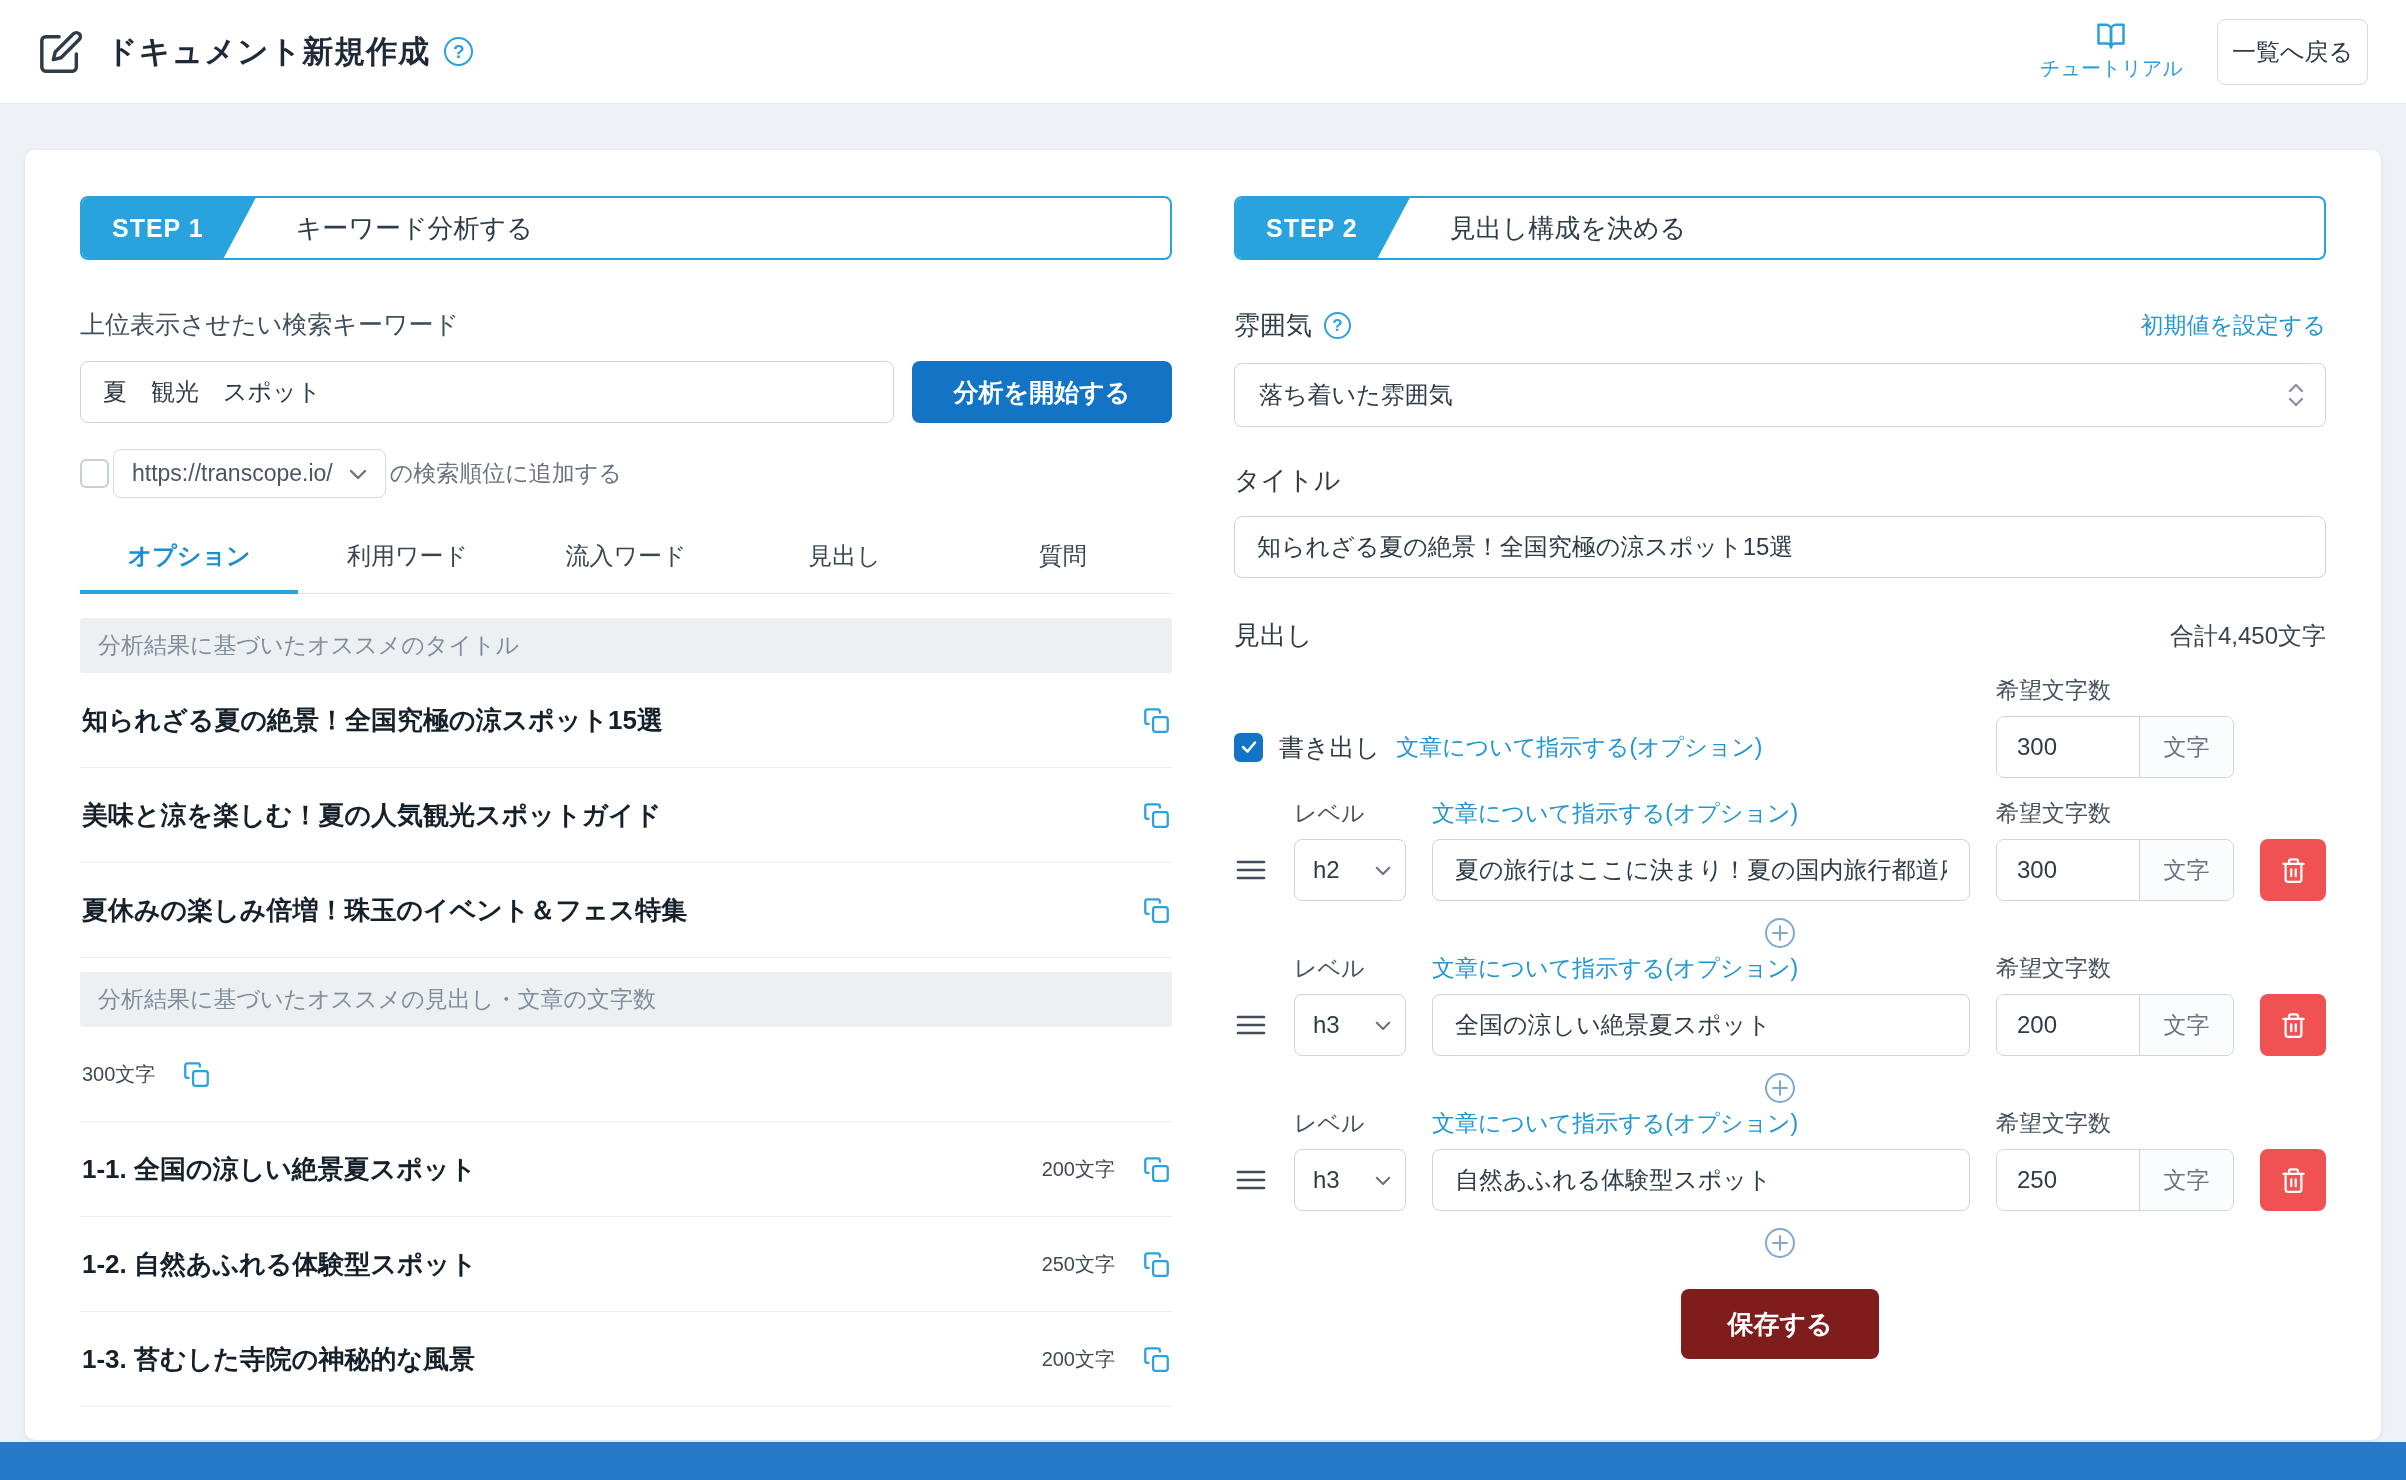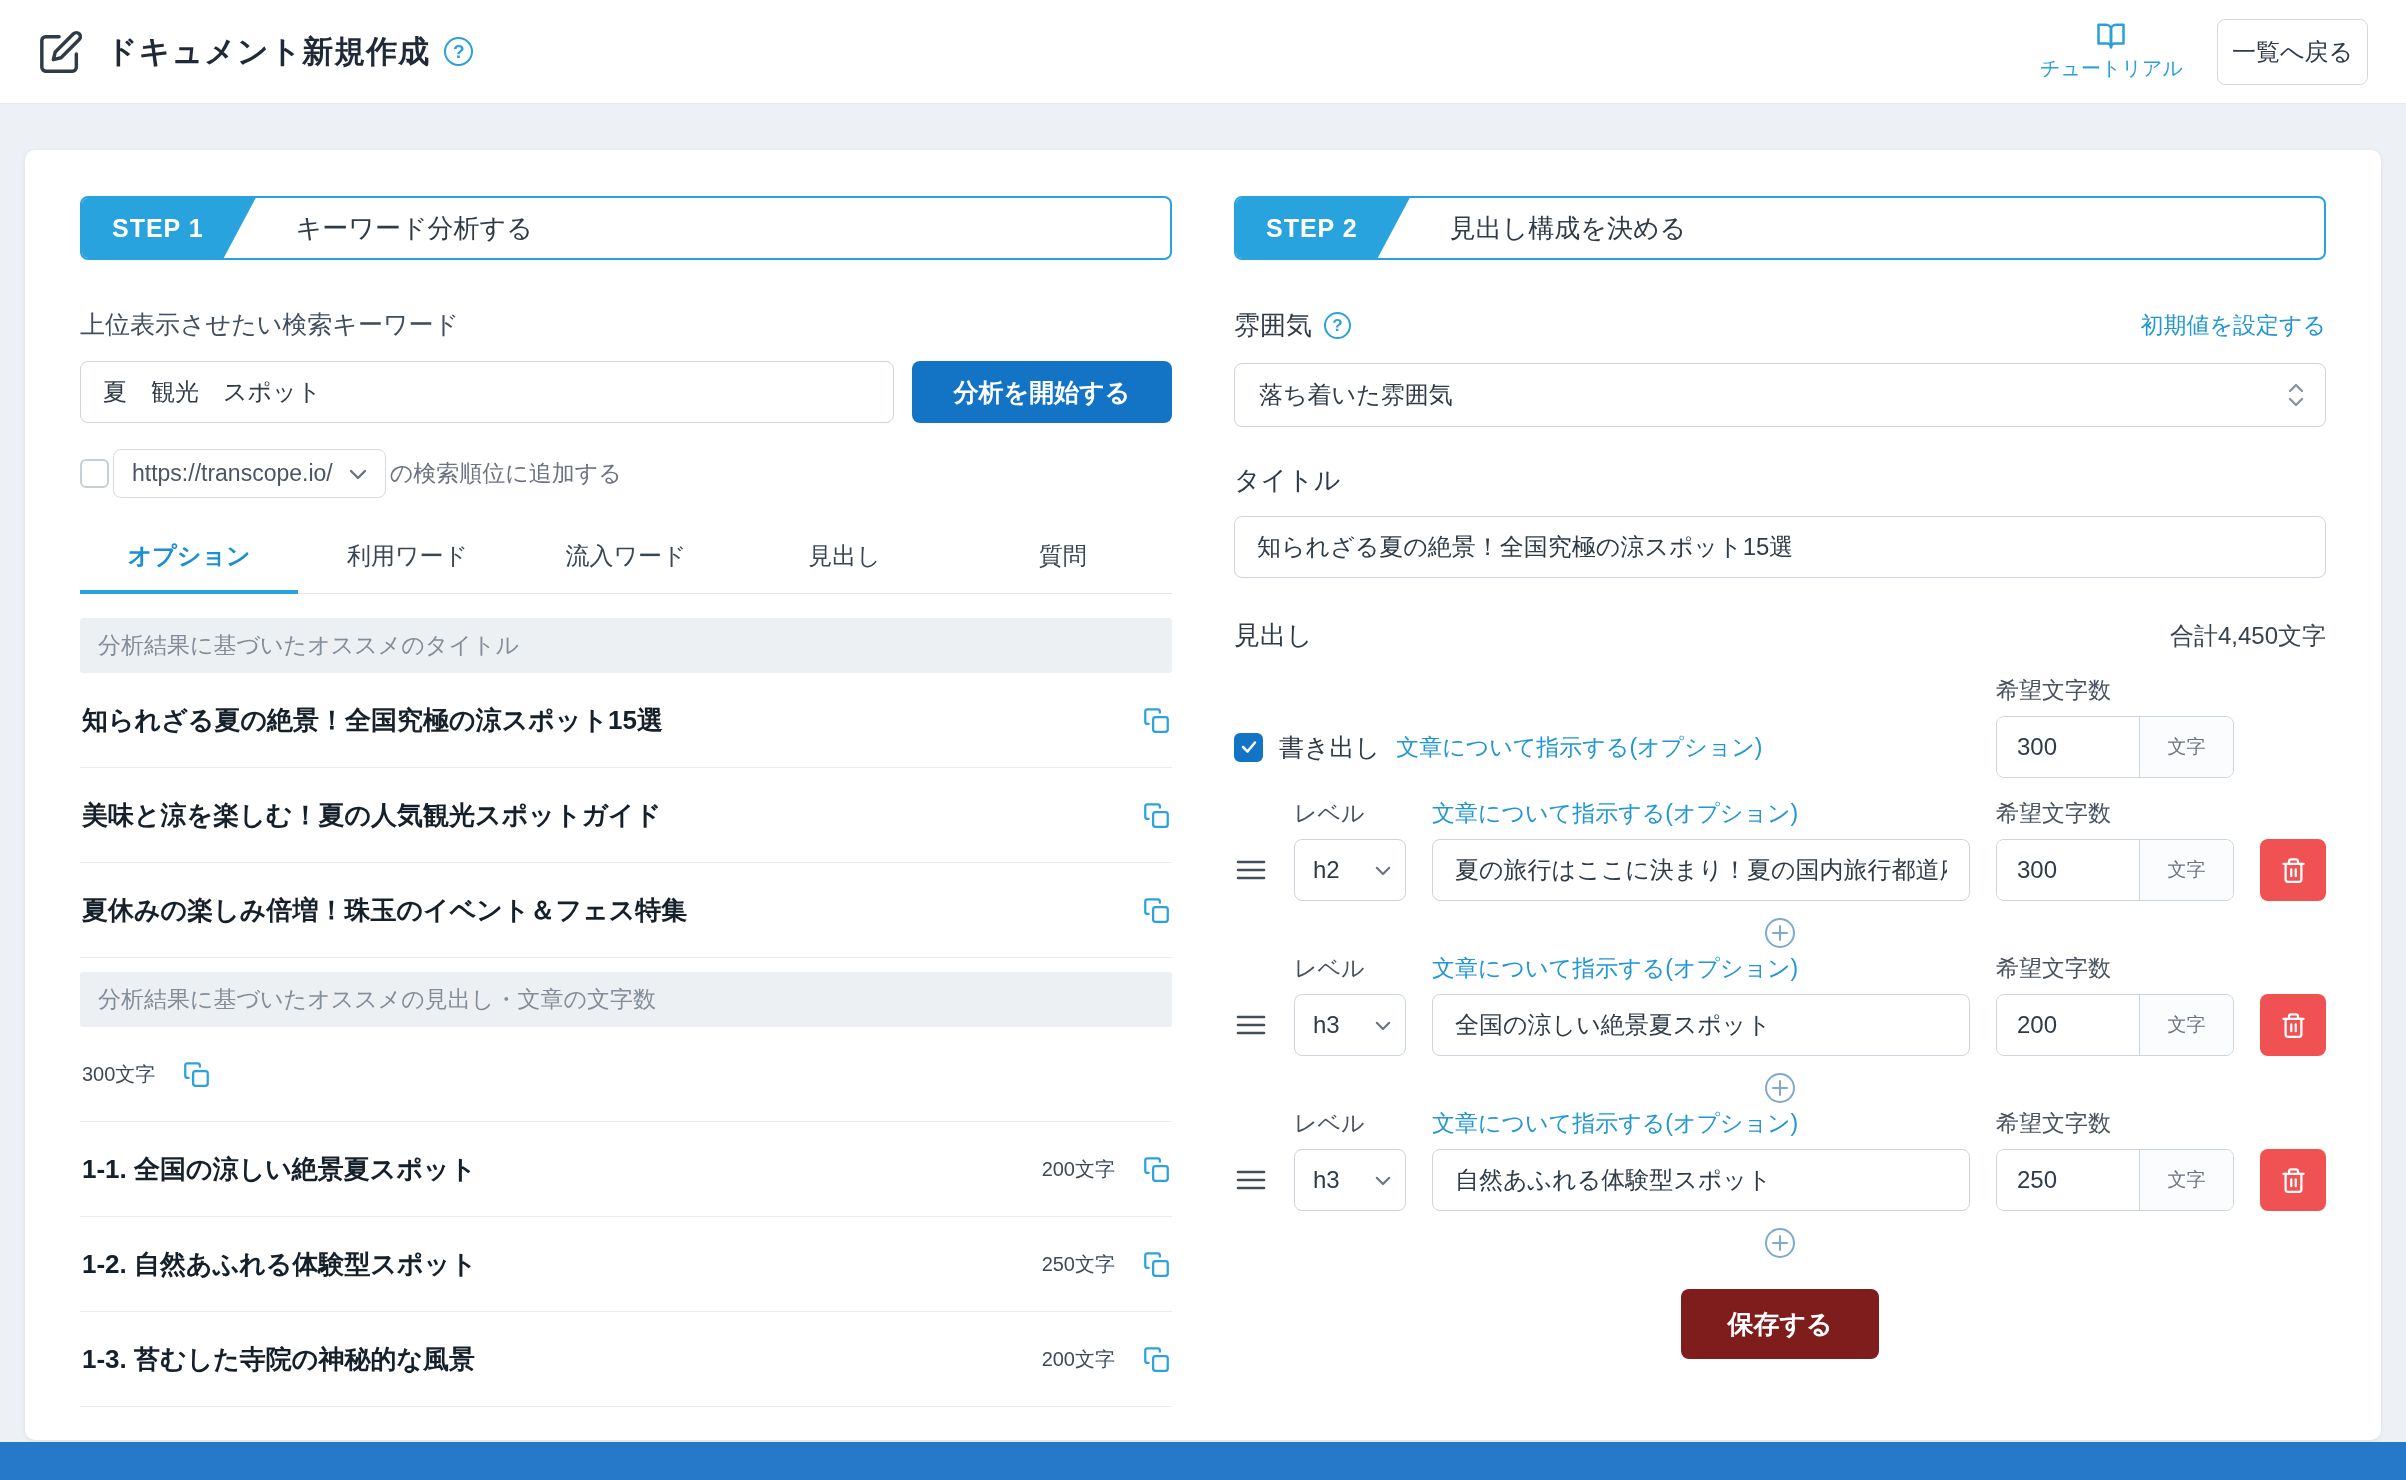--- a/index.html
+++ b/index.html
@@ -136,21 +136,21 @@
   .chars-group {
     display:flex; height:62px; border:1px solid #ccd4dc; border-radius:8px;
     overflow:hidden; background:#fff;
   }
   .chars-group input {
     width:142px; border:none; outline:none; padding:0 20px; font-size:24px;
     color:#2f3b47; font-family:inherit;
   }
   .chars-suffix {
     flex:1; display:flex; align-items:center; justify-content:center;
-    border-left:1px solid #ccd4dc; background:#fbfcfd; color:#6b7280; font-size:19px;
+    border-left:1px solid #ccd4dc; background:#fbfcfd; color:#6b7280; font-size:23px;
   }
   .del-btn {
     width:66px; height:62px; background:#f05152; border:none; border-radius:8px;
     display:flex; align-items:center; justify-content:center; cursor:pointer;
   }
   .del-btn svg { width:27px; height:27px; }
   .plus-row { display:flex; justify-content:center; margin:16px 0 4px; }
   .plus { width:32px; height:32px; cursor:pointer; }
   .save-btn {
     display:block; margin:30px auto 0; height:70px; padding:0 46px;

